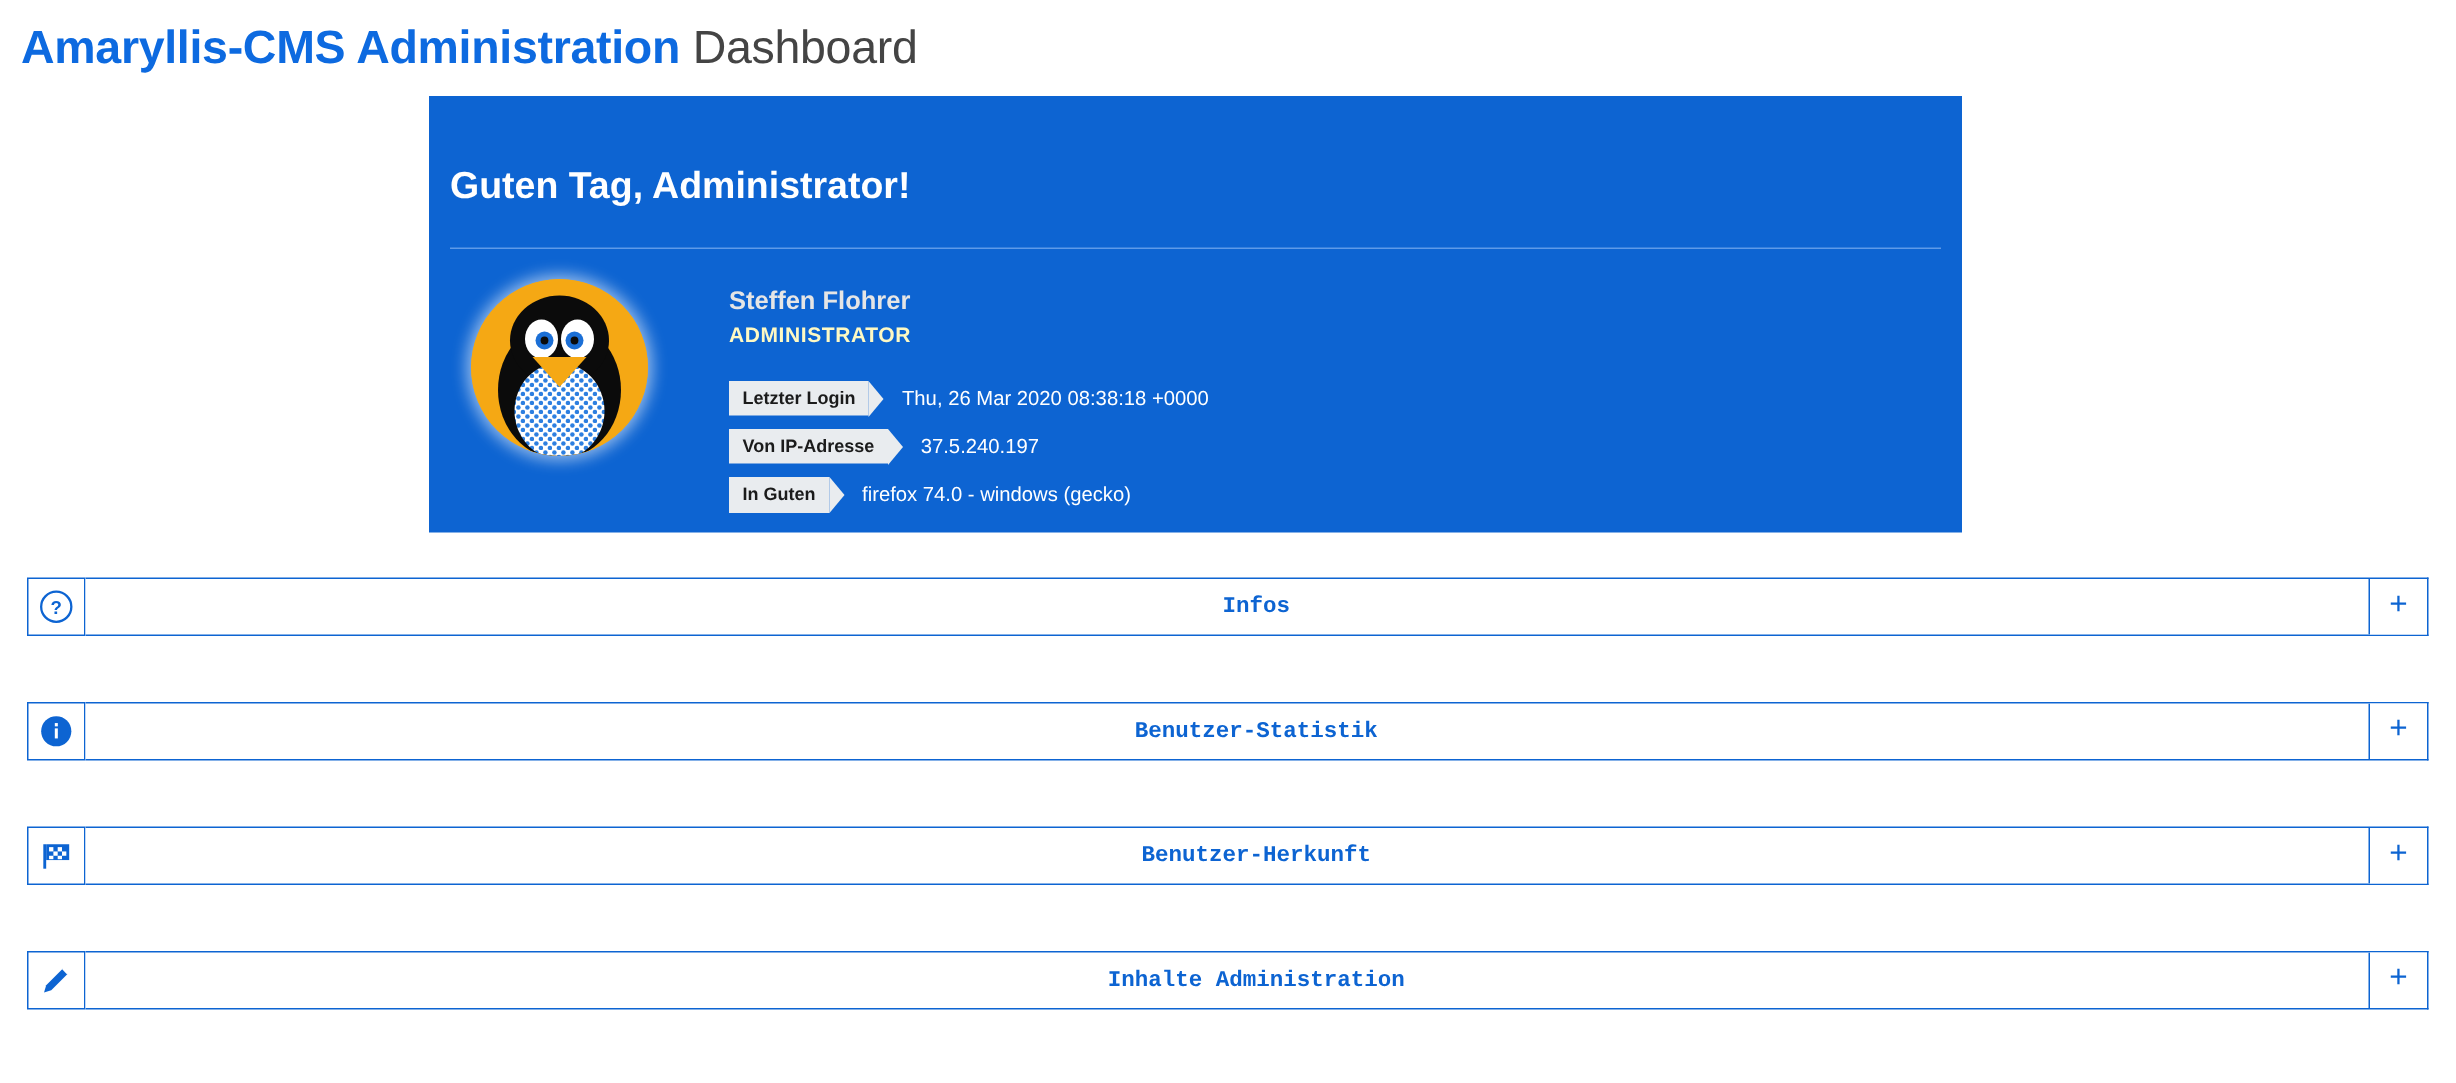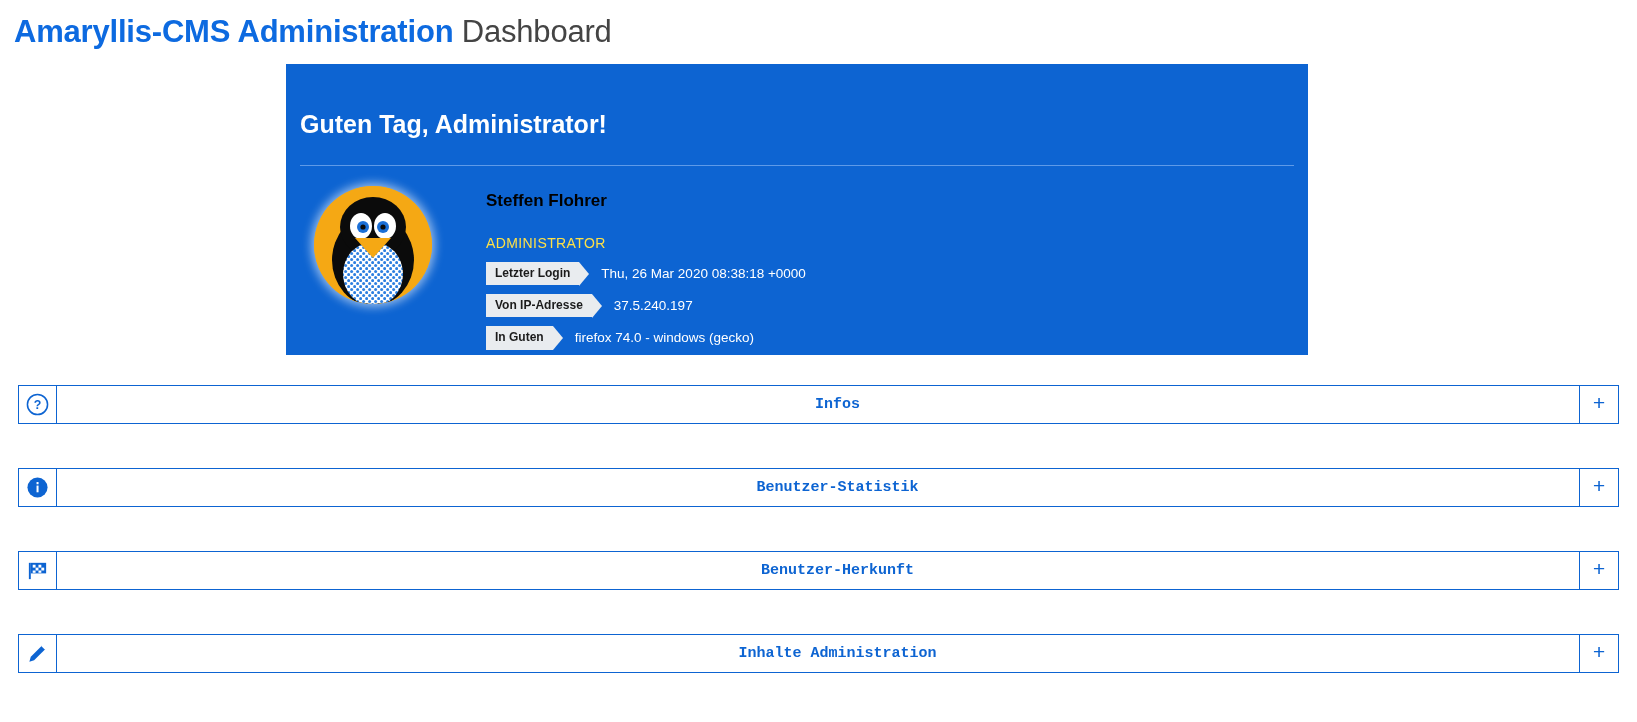--- a/index.html
+++ b/index.html
@@ -78,33 +78,32 @@
     position: relative;
   }
 
   .user-info {
     margin-left: 54px;
     padding-top: 6px;
   }
   .user-name {
     font-size: 17px;
     font-weight: bold;
-    color: #000000;
+    color: #e5e5e5;
     line-height: 1.35;
   }
   .user-role {
     font-size: 14px;
-    font-weight: normal;
-    color: #fde047;
+    font-weight: bold;
+    color: #fef9c3;
     letter-spacing: 0.4px;
     line-height: 1.5;
-    margin-top: 20px;
-  }
-
-  .meta-list { margin-top: 8px; }
+  }
+
+  .meta-list { margin-top: 20px; }
   .meta-row {
     display: flex;
     align-items: center;
     margin-bottom: 9px;
   }
   .meta-tag {
     position: relative;
     background: #e9ecef;
     color: #1b1b1b;
     font-size: 12px;

